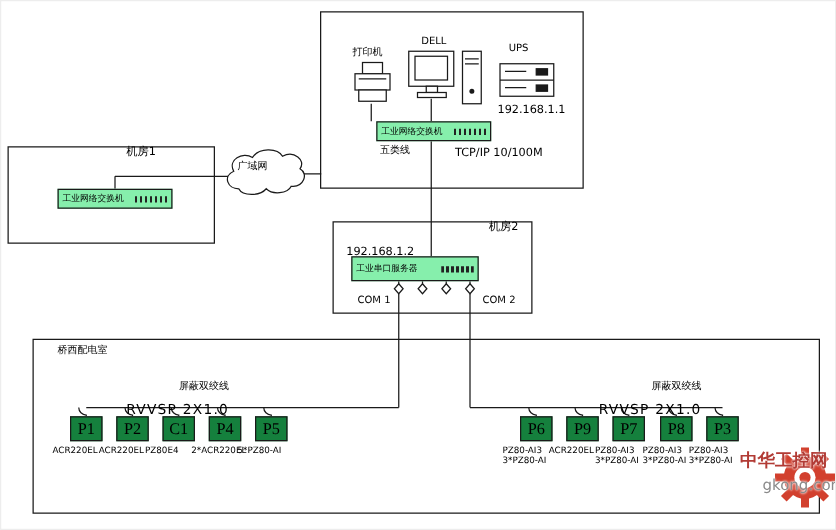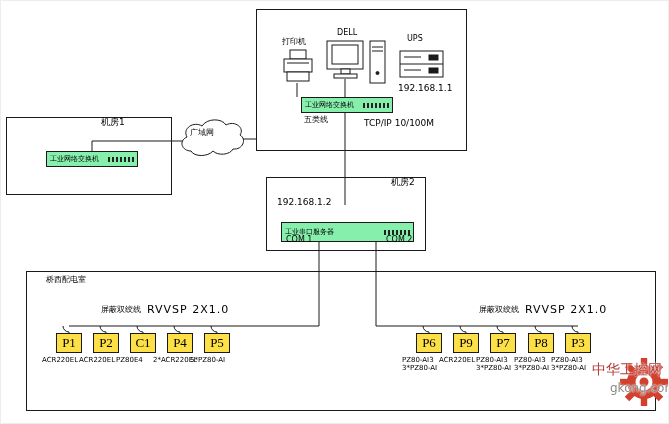--- a/index.html
+++ b/index.html
@@ -15,31 +15,31 @@
     display:flex; align-items:center; justify-content:space-between; padding:0 3px; z-index:3;
   }
   .dev .dev-label { font-size:7px; letter-spacing:0px; white-space:nowrap; }
   .ports {
     width:26px; height:5px; margin-left:3px;
     background:repeating-linear-gradient(90deg,#222 0 2px, transparent 2px 4px);
   }
   svg.overlay { position:absolute; left:0; top:0; z-index:2; pointer-events:none; }
   .meter {
     position:absolute; top:332px; width:26px; height:20px; border:1px solid #1a1a1a;
-    background:#fde047; box-sizing:border-box; display:flex; align-items:center; justify-content:center;
+    background:#15803d; box-sizing:border-box; display:flex; align-items:center; justify-content:center;
     font-family:"Liberation Serif", serif; font-size:13px; z-index:3;
   }
   .meter-model {
     position:absolute; top:355px; width:54px; font-size:7px;
     line-height:1.15; z-index:3; white-space:nowrap;
   }
-  .cable-label { position:absolute; display:flex; align-items:flex-end; gap:6px; z-index:3; }
+  .cable-label { position:absolute; display:flex; align-items:flex-end; gap:6px; z-index:3;flex-direction:column; }
   .cable-label .ct { font-size:8px; padding-bottom:1px; }
   .cable-label .cs { font-size:11px; letter-spacing:1px; }
-  .wm-name { font-size:14px; font-weight:normal; color:#b23b35; text-shadow:0 0 2px #fff, 0 0 2px #fff; z-index:5;text-align:right; }
+  .wm-name { font-size:14px; font-weight:bold; color:#b23b35; text-shadow:0 0 2px #fff, 0 0 2px #fff; z-index:5;text-align:right; }
   .wm-url  { font-size:12px; color:#8a8a8a; text-shadow:0 0 2px #fff, 0 0 2px #fff; z-index:5;margin-left:10px; }
 </style>
 </head>
 <body>
 
 <div class="stage">
 
   <div class="box" style="left:255px;top:8px;width:211px;height:142px"></div>
   <div class="box" style="left:5px;top:116px;width:166px;height:78px"></div>
   <div class="box" style="left:265px;top:176px;width:160px;height:74px"></div>
@@ -154,21 +154,21 @@
   <div class="lbl" style="left:100px;top:117px;font-size:9px">机房1</div>
   <div class="dev" style="left:45px;top:150px;width:92px;height:16px">
     <span class="dev-label">工业网络交换机</span>
     <span class="ports"></span>
   </div>
 
   <div class="lbl" style="left:189px;top:128px;font-size:8px">广域网</div>
 
   <div class="lbl" style="left:390px;top:177px;font-size:9px">机房2</div>
   <div class="lbl" style="left:276px;top:197px;font-size:9px">192.168.1.2</div>
-  <div class="dev" style="left:280px;top:221px;width:133px;height:20px">
+  <div class="dev" style="left:280px;top:204px;width:102px;height:20px">
     <span class="dev-label">工业串口服务器</span>
     <span class="ports"></span>
   </div>
   <div class="lbl" style="left:285px;top:235px;font-size:8px">COM 1</div>
   <div class="lbl" style="left:385px;top:235px;font-size:8px">COM 2</div>
 
   <div class="lbl" style="left:45px;top:275px;font-size:8px">桥西配电室</div>
 
   <div class="cable-label" style="left:100px;top:302px">
     <span class="ct">屏蔽双绞线</span>

